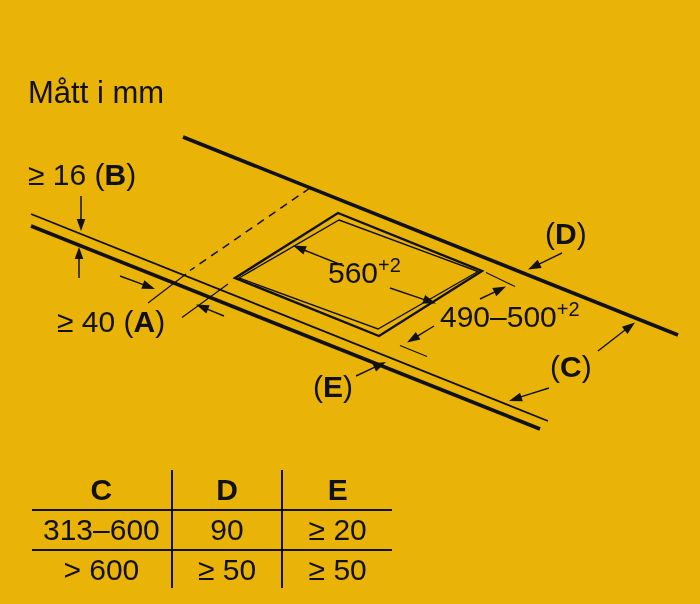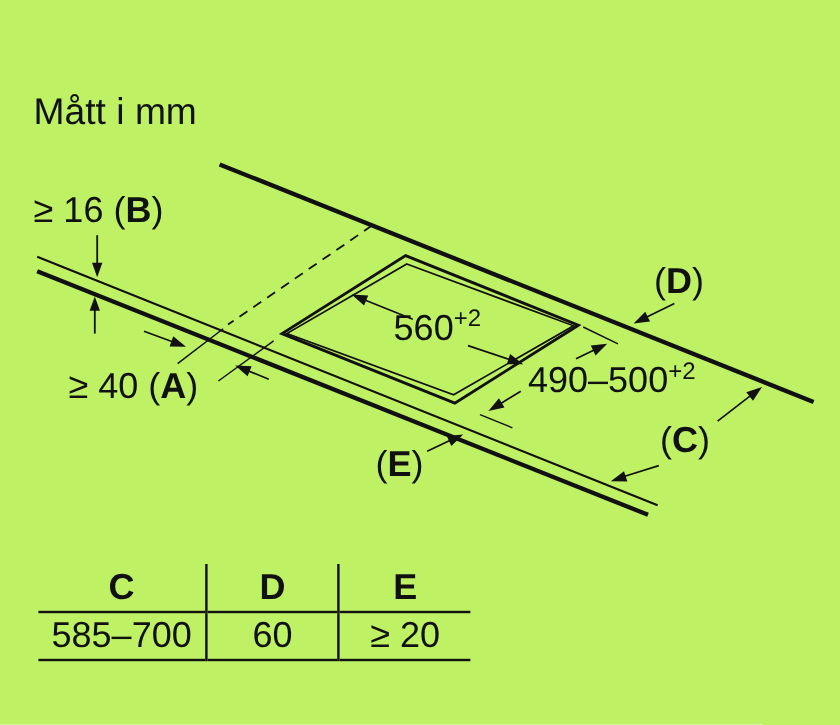--- a/index.html
+++ b/index.html
@@ -4,21 +4,21 @@
 <style>
   html, body {
     margin: 0;
     padding: 0;
     background: #ffffff;
   }
   #stage {
     position: relative;
     width: 700px;
     height: 604px;
-    background: #bef264;
+    background: #eab308;
     font-family: "Liberation Sans", sans-serif;
     color: #111;
     overflow: hidden;
   }
   svg text {
     font-family: "Liberation Sans", sans-serif;
     fill: #111;
   }
   #dim-table {
     position: absolute;
@@ -143,20 +143,25 @@
   <table id="dim-table">
     <thead>
       <tr class="hdr">
         <th class="c1">C</th>
         <th class="c2">D</th>
         <th class="c3">E</th>
       </tr>
     </thead>
     <tbody>
       <tr class="r1">
-        <td>585–700</td>
-        <td>60</td>
+        <td>313–600</td>
+        <td>90</td>
         <td>≥ 20</td>
+      </tr>
+      <tr class="r2">
+        <td>&gt; 600</td>
+        <td>≥ 50</td>
+        <td>≥ 50</td>
       </tr>
     </tbody>
   </table>
 
 </div>
 
 </body></html>

